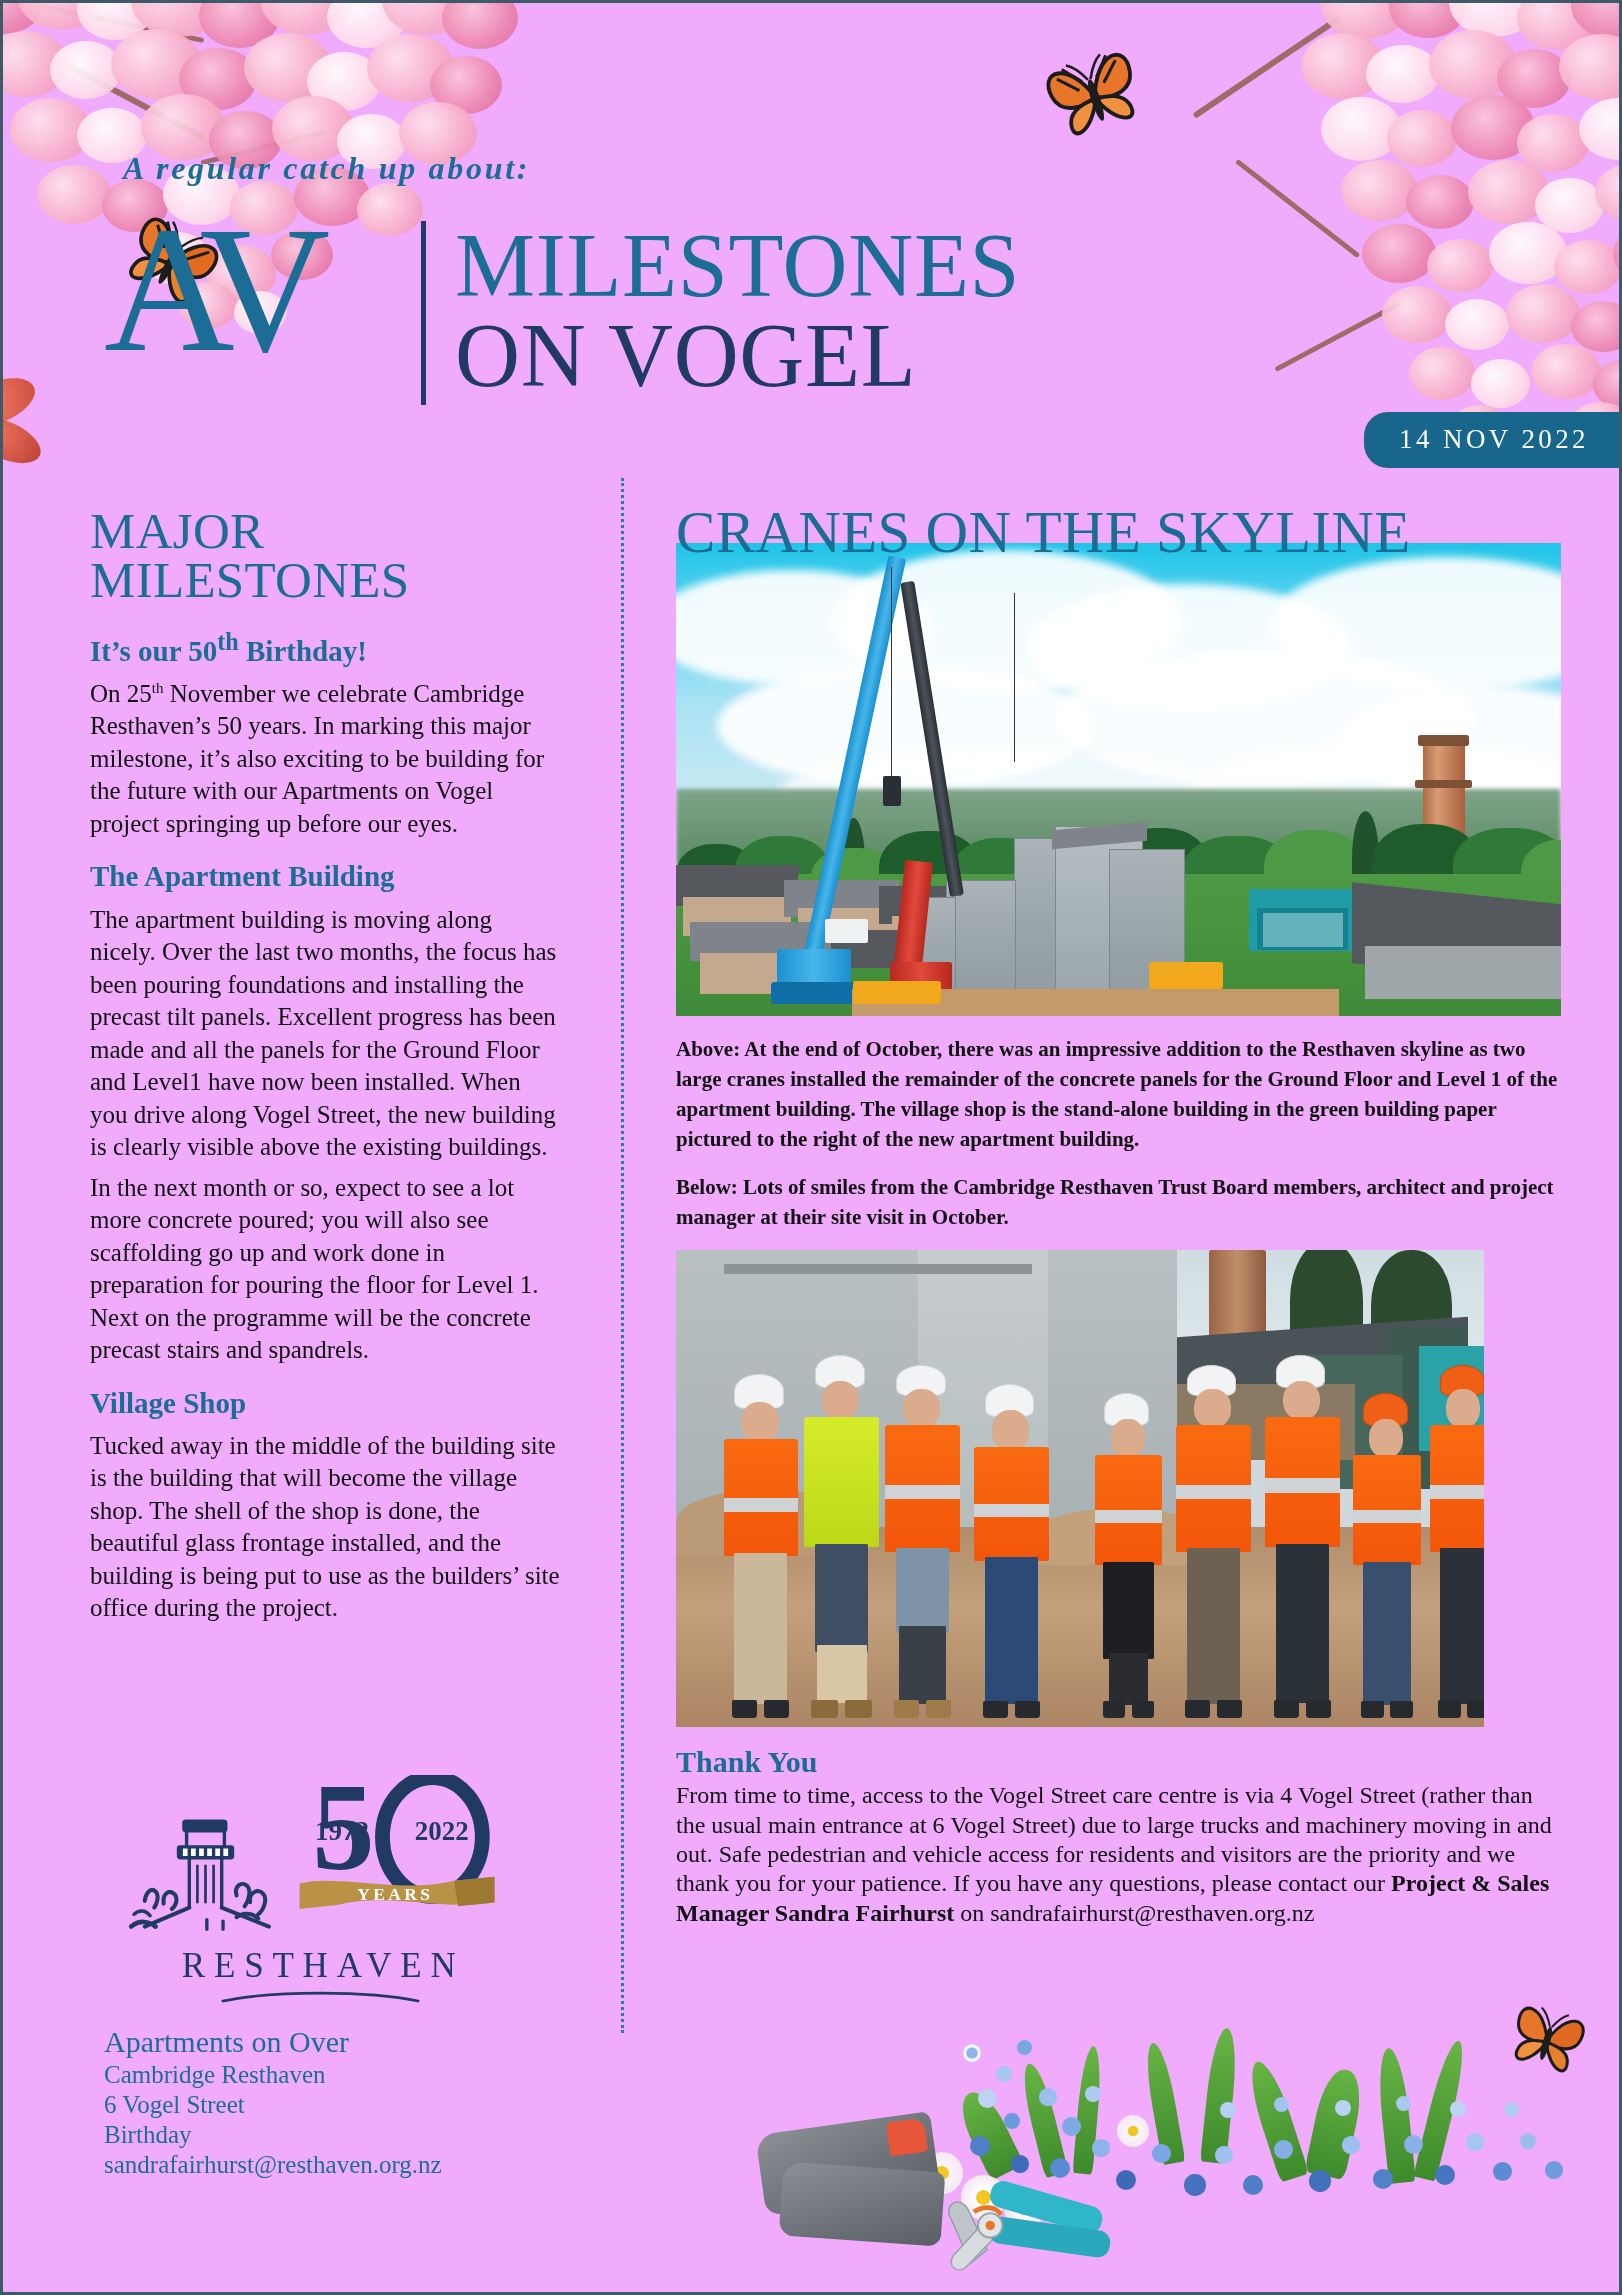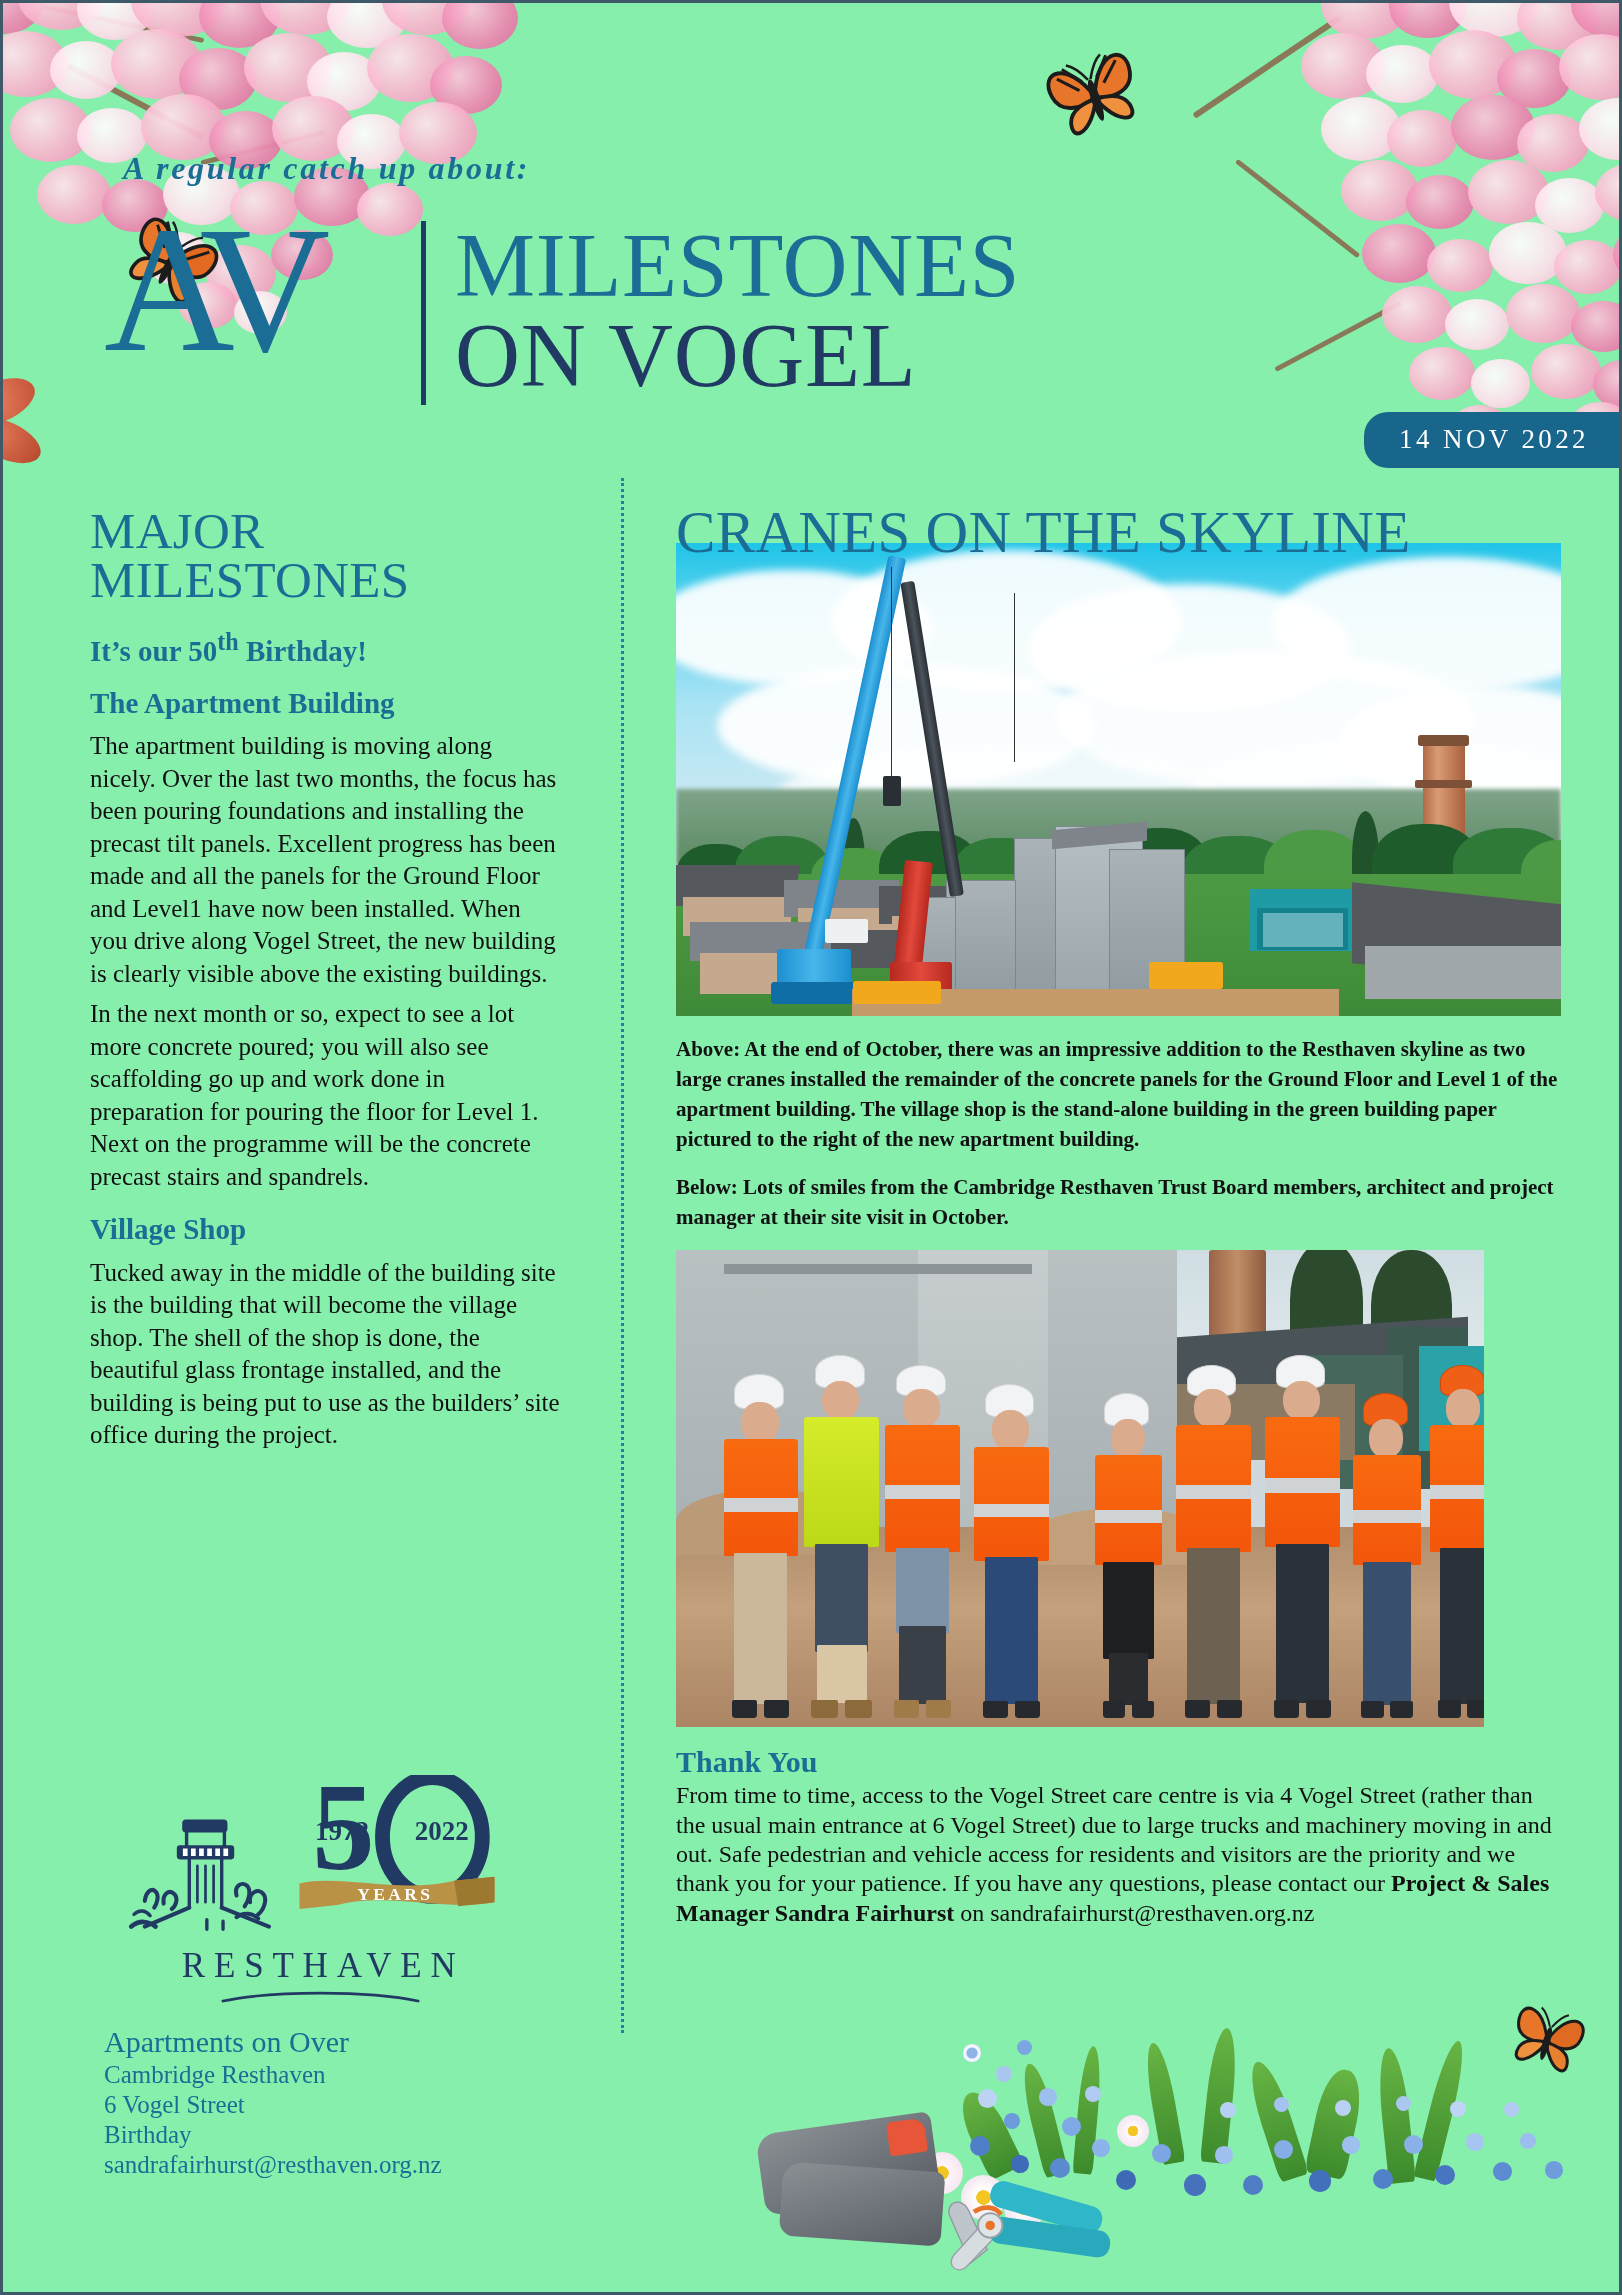--- a/index.html
+++ b/index.html
@@ -5,21 +5,21 @@
 <style>
   * { box-sizing: border-box; margin: 0; padding: 0; }
   html, body { background: #ffffff; }
   body {
     width: 1622px; height: 2295px;
     font-family: "Liberation Serif", "DejaVu Serif", serif;
     position: relative; overflow: hidden;
   }
   .page {
     position: absolute; inset: 0;
-    background: #86efac;
+    background: #f0abfc;
     border: 3.4px solid #3e5968;
     overflow: hidden;
   }
 
   
   .blossom-layer { position: absolute; top: 0; left: 0; width: 100%; height: 473px; pointer-events: none; z-index: 3; }
   .blossom-left { position: absolute; top: -27px; left: -27px; width: 662px; height: 351px; }
   .blossom-right { position: absolute; top: -20px; right: -20px; width: 541px; height: 487px; }
   .petal {
     position: absolute; border-radius: 50% 50% 50% 50%;
@@ -319,20 +319,23 @@
   <div class="date-badge">14 NOV 2022</div>
 
   <div class="col-divider"></div>
 
   <section class="col-left">
     <h1 class="section">MAJOR MILESTONES</h1>
 
     <h2 class="sub">
       <span>It’s our 50</span><sup>th</sup><span> Birthday!</span>
     </h2>
+    <p class="body">
+      <span>On 25</span><sup>th</sup><span> November we celebrate Cambridge Resthaven’s 50 years. In marking this major milestone, it’s also exciting to be building for the future with our Apartments on Vogel project springing up before our eyes.</span>
+    </p>
 
     <h2 class="sub">The Apartment Building</h2>
     <p class="body">The apartment building is moving along nicely. Over the last two months, the focus has been pouring foundations and installing the precast tilt panels. Excellent progress has been made and all the panels for the Ground Floor and Level1 have now been installed. When you drive along Vogel Street, the new building is clearly visible above the existing buildings.</p>
     <p class="body">In the next month or so, expect to see a lot more concrete poured; you will also see scaffolding go up and work done in preparation for pouring the floor for Level 1. Next on the programme will be the concrete precast stairs and spandrels.</p>
 
     <h2 class="sub">Village Shop</h2>
     <p class="body">Tucked away in the middle of the building site is the building that will become the village shop. The shell of the shop is done, the beautiful glass frontage installed, and the building is being put to use as the builders’ site office during the project.</p>
   </section>
 
   <div class="logo-wrap">

